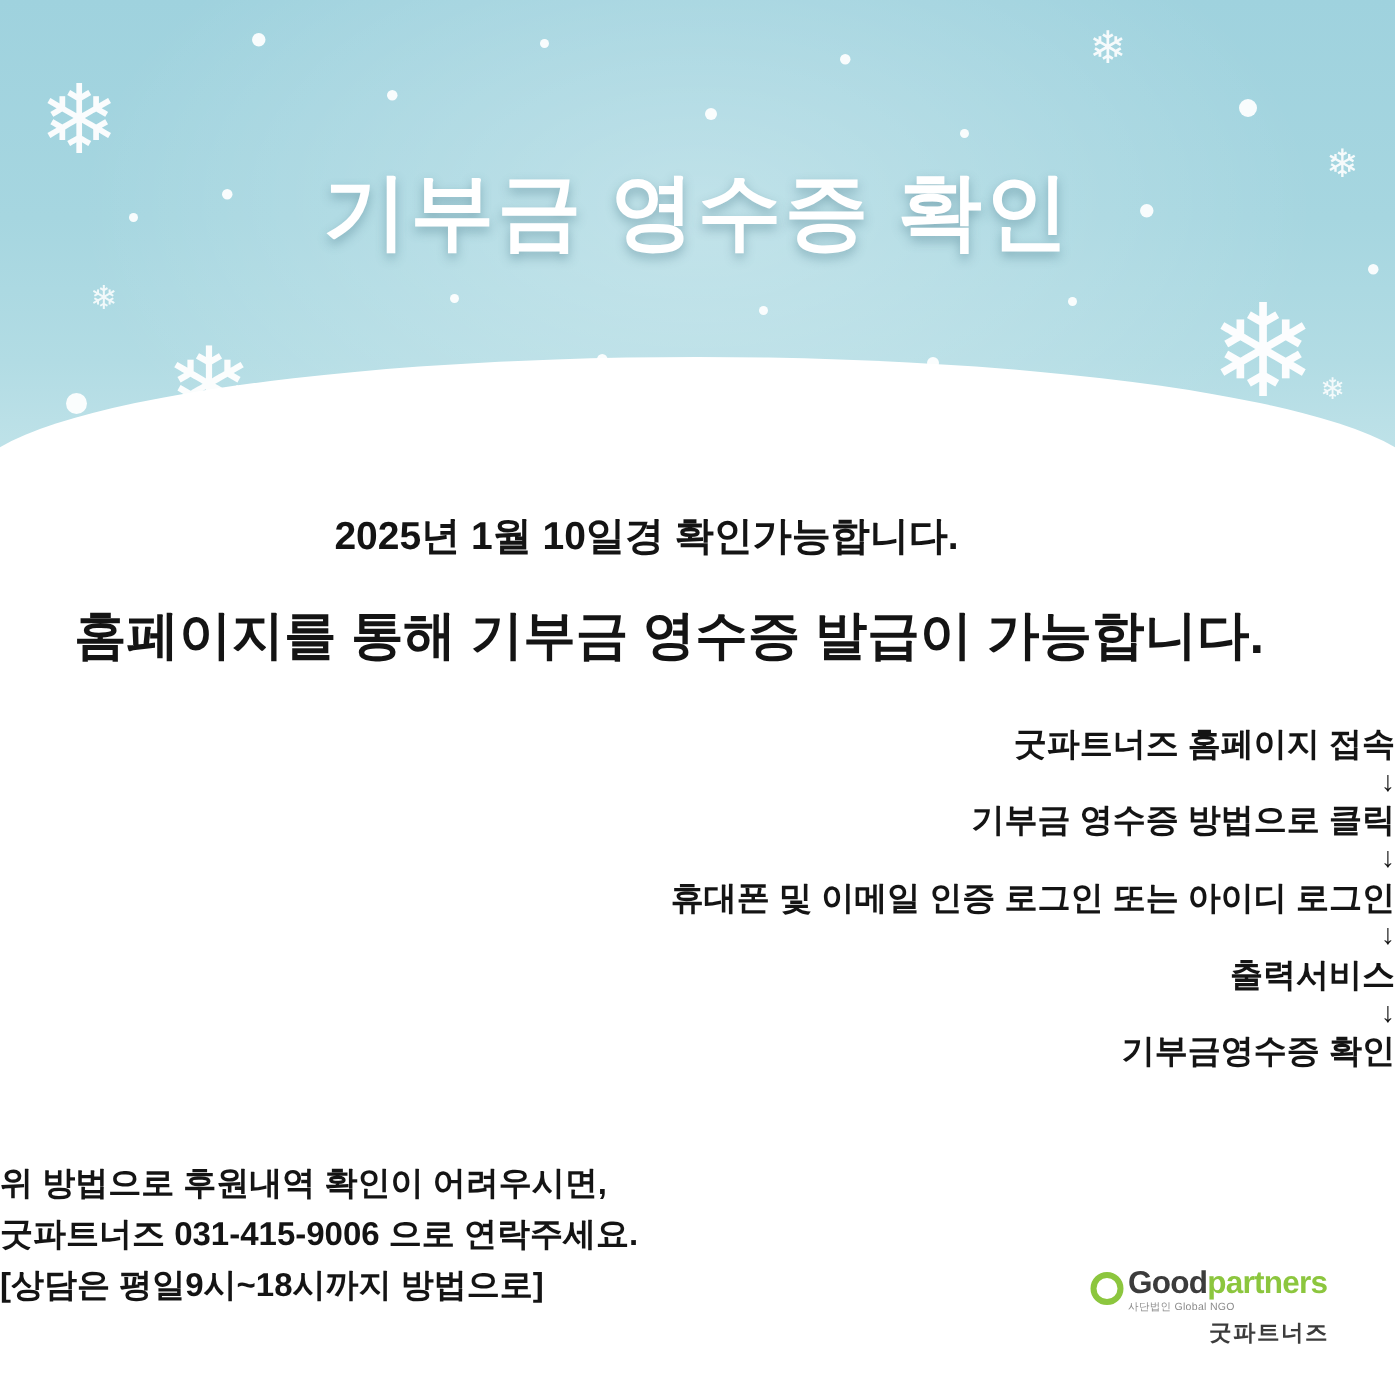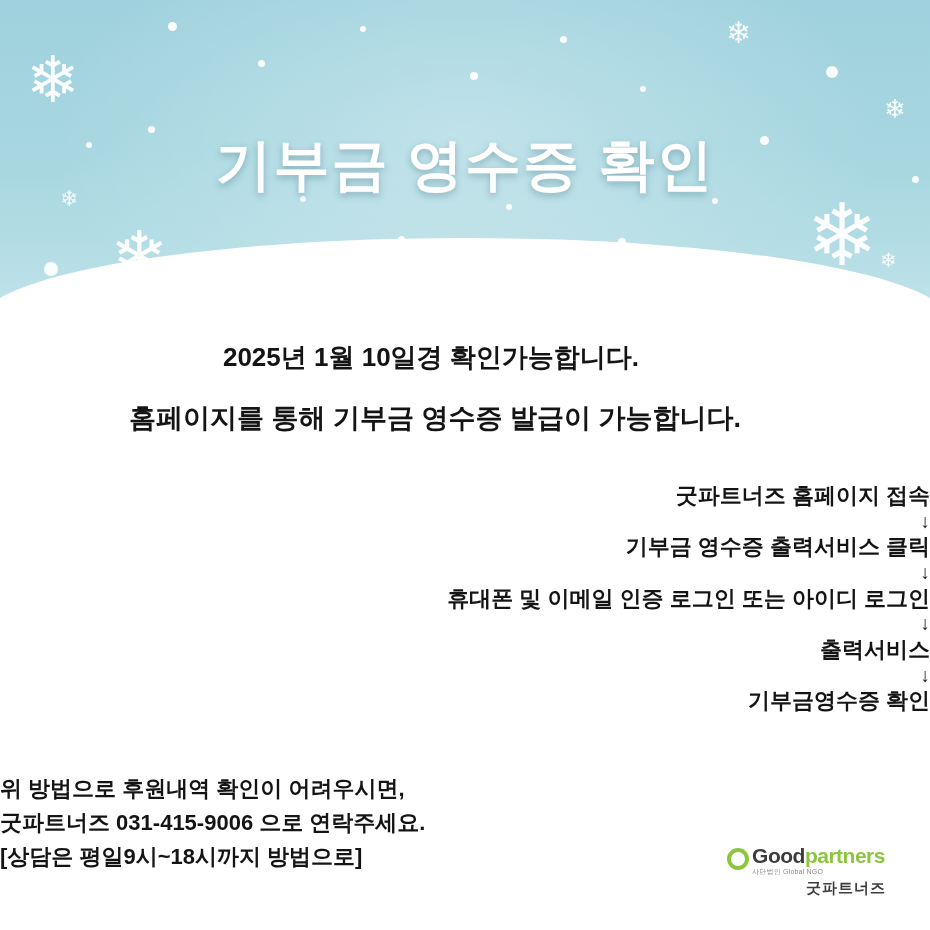--- a/index.html
+++ b/index.html
@@ -50,21 +50,20 @@
     left: 0;
     top: 104px;
     width: 930px;
     text-align: center;
     font-size: 56px;
     font-weight: 700;
     letter-spacing: 2px;
     color: #ffffff;
     text-shadow: 0 3px 7px rgba(70,120,135,0.45);
     z-index: 5;
-    margin-top: 24px;
   }
 
   
   .snow-drift {
     position: absolute;
     left: -20px;
     bottom: -36px;
     width: 970px;
     height: 120px;
     background: #ffffff;
@@ -133,21 +132,21 @@
   }
 
   .line-strong {
     width: 862px;
     text-align: center;
     color: #141414;
     font-weight: 700;
   }
 
   .notice1 { position: absolute; top: 18px;  left: 0; font-size: 26px; }
-  .notice2 { position: absolute; top: 78px;  left: 4px; font-size: 27px; }
+  .notice2 { position: absolute; top: 78px;  left: 15px; font-size: 35px; }
 
   .steps {
     position: absolute;
     top: 160px;
     left: 0;
     width: 930px;
     text-align: right;
   }
   .step {
     font-size: 22px;
@@ -272,21 +271,21 @@
   </div>
 
   <div class="body-area">
 
     <div class="line-strong notice1">2025년 1월 10일경 확인가능합니다.</div>
     <div class="line-strong notice2">홈페이지를 통해 기부금 영수증 발급이 가능합니다.</div>
 
     <div class="steps">
       <div class="step">굿파트너즈 홈페이지 접속</div>
       <div class="arrow">↓</div>
-      <div class="step">기부금 영수증 출력서비스 클릭</div>
+      <div class="step">기부금 영수증 방법으로 클릭</div>
       <div class="arrow">↓</div>
       <div class="step">휴대폰 및 이메일 인증 로그인 또는 아이디 로그인</div>
       <div class="arrow">↓</div>
       <div class="step">출력서비스</div>
       <div class="arrow">↓</div>
       <div class="step">기부금영수증 확인</div>
     </div>
 
     <div class="footer">
       <div class="fline">위 방법으로 후원내역 확인이 어려우시면,</div>

